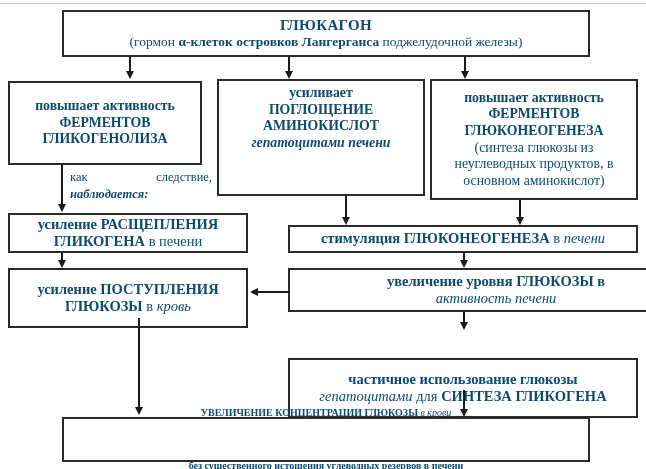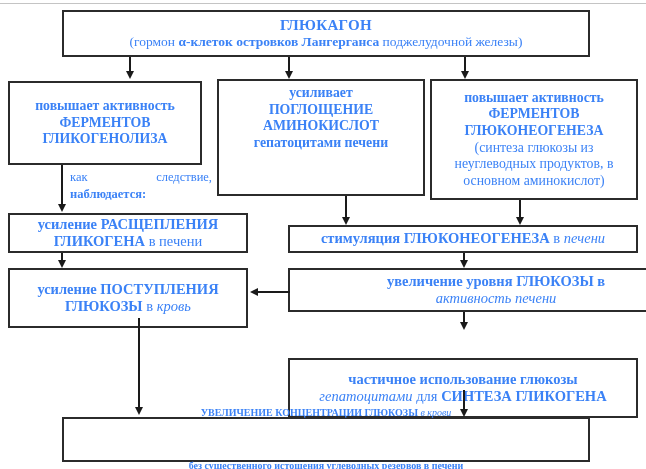--- a/index.html
+++ b/index.html
@@ -1,29 +1,29 @@
 <!DOCTYPE html>
 <html><head>
 <meta charset="utf-8">
 <style>
   html,body{margin:0;padding:0;background:#fff;}
   .canvas{
     position:relative;width:646px;height:469px;background:#ffffff;
-    font-family:"Liberation Serif","DejaVu Serif",serif;color:#3b82f6;overflow:hidden;
+    font-family:"Liberation Serif","DejaVu Serif",serif;color:#0c4a6e;overflow:hidden;
   }
   .top-rule{position:absolute;left:0;top:3px;width:646px;height:1px;background:#c4c4c4;}
   .box{
     position:absolute;box-sizing:border-box;border:2px solid #2b2b2b;background:#fff;
     display:flex;flex-direction:column;justify-content:center;align-items:center;
     text-align:center;font-size:13.5px;line-height:1.2;padding:1px 4px;
   }
   .box .line{width:100%;}
   .b{font-weight:bold;}
   .i{font-style:italic;}
-  .bi{font-weight:bold;}
+  .bi{font-weight:bold;font-style:italic;}
   .n{font-weight:normal;font-style:normal;}
   .title-line{font-weight:bold;font-size:15px;letter-spacing:.3px;}
   .vline{position:absolute;width:1.5px;background:#1a1a1a;}
   .hline{position:absolute;height:1.5px;background:#1a1a1a;}
   .head-down{position:absolute;width:0;height:0;border-left:4.5px solid transparent;border-right:4.5px solid transparent;border-top:8px solid #1a1a1a;}
   .head-left{position:absolute;width:0;height:0;border-top:4.5px solid transparent;border-bottom:4.5px solid transparent;border-right:8px solid #1a1a1a;}
   .note{position:absolute;left:70px;top:169px;width:142px;font-size:12.5px;line-height:1.35;}
   .note-row1{display:flex;justify-content:space-between;}
 </style>
 </head>

